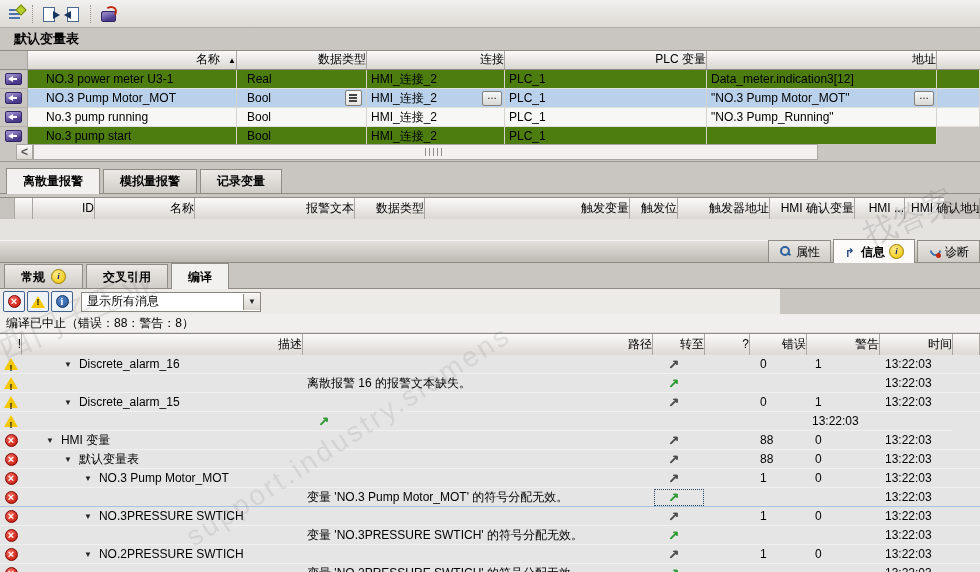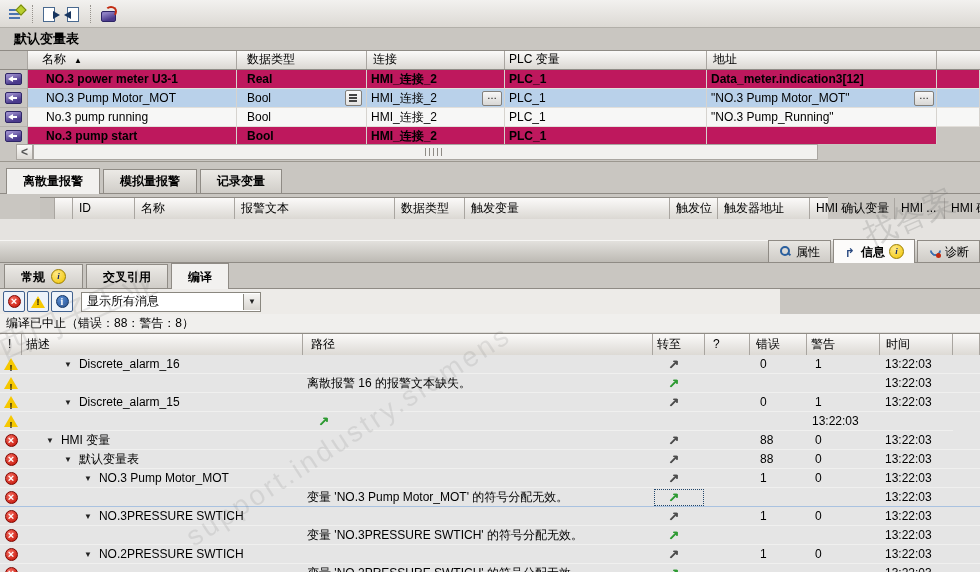--- a/index.html
+++ b/index.html
@@ -24,26 +24,26 @@
   .red-arc{position:absolute;right:0;top:0;width:8px;height:7px;border:2px solid #c22a10;border-bottom-color:transparent;border-left-color:transparent;border-radius:50%;}
 
   .table-title{position:absolute;top:29px;left:0;width:980px;height:20px;line-height:20px;
                padding-left:14px;box-sizing:border-box;font-size:13px;font-weight:bold;}
 
   
   .tag-grid{display:grid;grid-template-columns:28px 209px 130px 138px 202px 230px 43px;}
   .tagtbl{position:absolute;top:50px;left:0;width:980px;}
   .hdr{background:linear-gradient(#fbfaf9,#dbd8d3);border-top:1px solid #8f8b85;border-bottom:1px solid #8f8b85;}
   .hc{height:18px;line-height:17px;border-right:1px solid #a9a5a0;padding-left:6px;box-sizing:border-box;
-      overflow:hidden;white-space:nowrap;}
+      overflow:hidden;white-space:nowrap;text-align:right;}
   .hc.mark{background:#c6c3be;padding:0;}
   .rc{height:19px;line-height:19px;border-right:1px solid #d6d3ce;border-bottom:1px solid #e2dfda;
       padding-left:4px;box-sizing:border-box;overflow:hidden;white-space:nowrap;display:flex;align-items:center;}
   .rc.mark{background:#c9c6c1;border-right:1px solid #a9a5a0;border-bottom:1px solid #b5b2ad;padding:0;justify-content:center;}
-  .t-odd{background:#be185d;font-weight:bold;}.t-even{background:#f7f7f6;}
+  .t-odd{background:#4d7c0f;}.t-even{background:#f7f7f6;}
   .t-sel{background:#b9d1ea;}
   .tagico{width:15px;height:10px;border-radius:2px;display:inline-block;position:relative;flex:none;
           background:linear-gradient(160deg,#9a8ccb 15%,#4a3a8c 75%);border:1px solid #2e2566;}
   .tagico::before{content:"";position:absolute;left:2px;top:2px;width:0;height:0;
           border-top:3px solid transparent;border-bottom:3px solid transparent;border-right:5px solid #fff;}
   .tagico::after{content:"";position:absolute;left:7px;top:4px;width:4px;height:2px;background:#fff;}
   .name-pad{margin-left:14px;}
   .sort{margin-left:8px;font-size:8px;}
   .btn-dots{margin-left:auto;margin-right:2px;width:18px;height:13px;border:1px solid #82807c;border-radius:2px;
             background:linear-gradient(#f7f7f7,#d8d7d5);font-size:10px;line-height:7px;text-align:center;flex:none;}
@@ -63,21 +63,21 @@
 
   
   .atabs{position:absolute;top:168px;left:0;width:980px;height:26px;border-bottom:1px solid #8f8b85;
          display:flex;align-items:flex-end;padding-left:6px;box-sizing:border-box;}
   .tab{height:23px;line-height:22px;padding:0 16px;margin-right:3px;border:1px solid #8f8b85;border-bottom:none;
        background:linear-gradient(#eceae6,#d0cdc8);font-weight:bold;white-space:nowrap;position:relative;}
   .tab.active{background:#f2f1ef;height:25px;line-height:24px;margin-bottom:-1px;z-index:2;}
 
   
   .alarm-grid{display:grid;grid-template-columns:15px 18px 62px 100px 160px 70px 205px 48px 92px 85px 50px 75px;}
-  .alarmtbl{position:absolute;top:197px;left:0;width:788px;margin-left:40px;}
+  .alarmtbl{position:absolute;top:197px;left:0;width:944px;}
   .alarmtbl .hc{height:21px;line-height:20px;}
   .alarm-empty{position:absolute;top:219px;left:0;width:980px;height:21px;background:#e5e3e0;}
 
   
   .itabbar{position:absolute;top:240px;left:0;width:980px;height:23px;
            background:linear-gradient(#e3e1dd,#bdbab4);border-top:1px solid #f6f5f3;border-bottom:1px solid #8f8b85;
            display:flex;justify-content:flex-end;align-items:flex-end;box-sizing:border-box;}
   .itab{height:21px;line-height:20px;padding:0 10px;border:1px solid #8f8b85;border-bottom:none;margin-left:2px;
         background:linear-gradient(#e8e6e2,#cfccc7);display:flex;align-items:center;gap:4px;white-space:nowrap;}
   .itab.active{background:#fcfbfa;font-weight:bold;margin-bottom:-1px;height:23px;z-index:2;}

